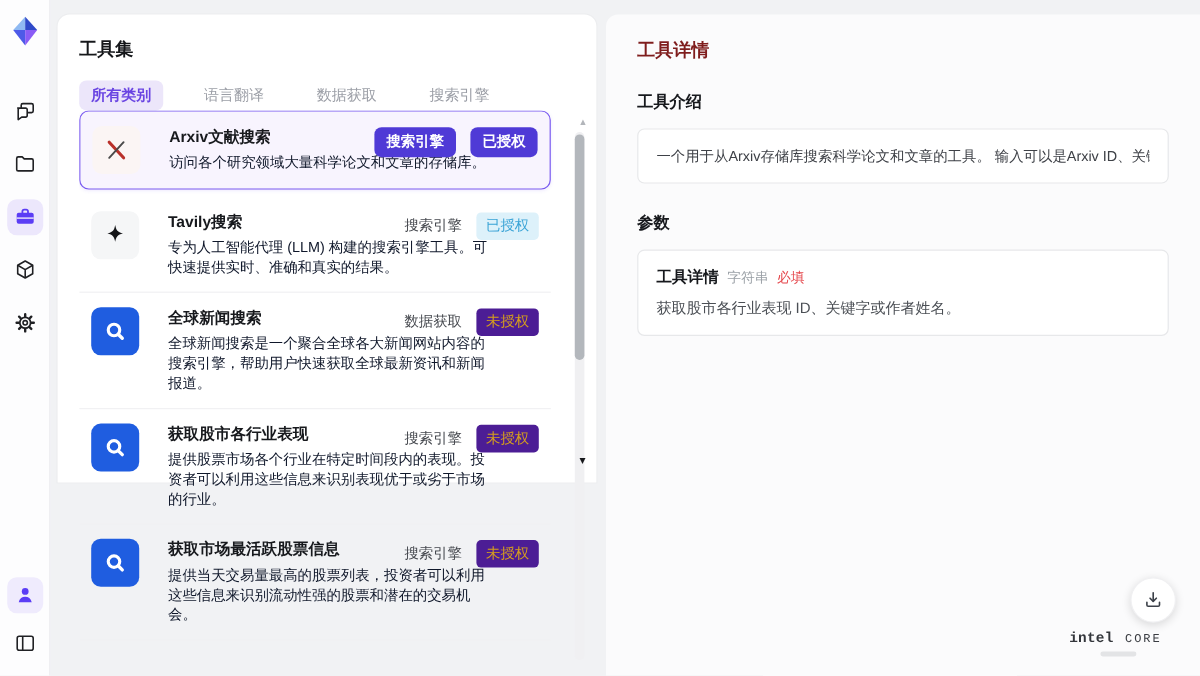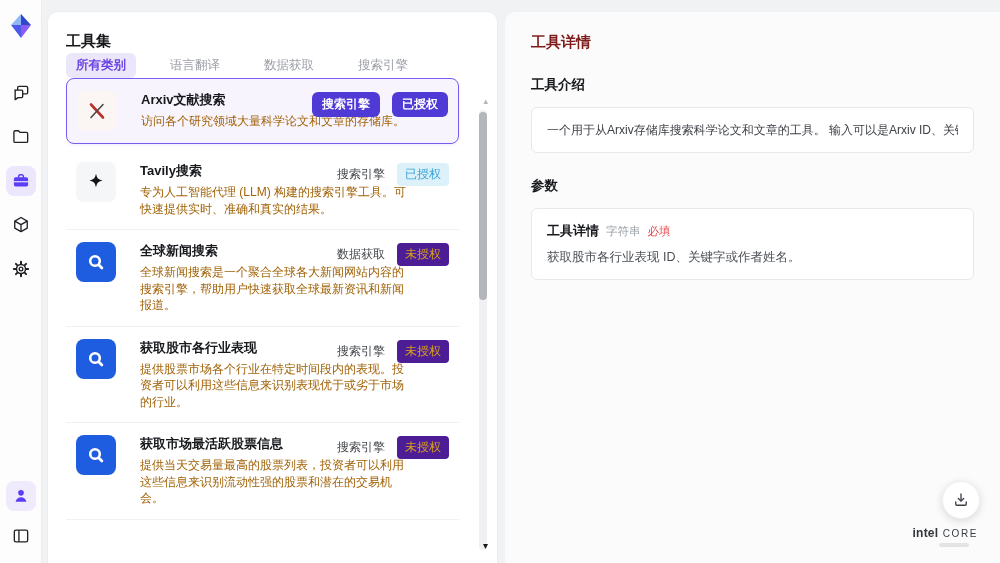--- a/index.html
+++ b/index.html
@@ -11,41 +11,41 @@
   .rail{position:absolute;left:0;top:0;width:42px;height:563px;background:#fdfdfe;
     border-right:1px solid #ececef;display:flex;flex-direction:column;align-items:center;z-index:5;}
   .rail-logo{margin-top:12px;width:28px;height:28px;}
   .rail-nav{margin-top:38px;display:flex;flex-direction:column;align-items:center;gap:14px;}
   .rail-btn{width:30px;height:30px;border-radius:8px;display:flex;align-items:center;justify-content:center;cursor:pointer;}
   .rail-btn.active{background:#ece7fc;}
   .rail-btn svg{width:20px;height:20px;}
   .rail-bottom{margin-top:auto;margin-bottom:12px;display:flex;flex-direction:column;align-items:center;gap:10px;}
 
   
-  .list-panel{position:absolute;left:48px;top:12px;width:449px;height:551px;background:#ffffff;
+  .list-panel{position:absolute;left:48px;top:12px;width:449px;height:390px;background:#ffffff;
     border-radius:10px 10px 0 0;padding:20px 18px 0 18px;box-shadow:0 0 0 1px rgba(0,0,0,0.02);}
   .panel-title{font-size:15px;font-weight:700;color:#15171a;}
-  .tabs{display:flex;gap:24px;margin-top:2px;}
+  .tabs{display:flex;gap:24px;margin-top:16px;}
   .tab{font-size:12.5px;color:#9b9ea6;cursor:pointer;padding:4px 10px;border-radius:6px;white-space:nowrap;}
   .tab.active{background:#ece6fa;color:#6a45e2;font-weight:600;}
 
   .tool-list{height:452px;overflow:hidden;padding-right:20px;}
   .card{position:relative;display:flex;align-items:flex-start;padding:12px 4px 12px 10px;
     border-bottom:1px solid #f1f1f3;cursor:pointer;}
   .card.selected{border:1.6px solid #7a5bf0;border-radius:8px;background:#f8f4fe;
     margin-bottom:6px;padding:12px 8px 12px 10px;box-shadow:0 1px 3px rgba(122,91,240,.12);}
   .card-icon{flex:0 0 40px;width:40px;height:40px;border-radius:8px;display:flex;
     align-items:center;justify-content:center;overflow:hidden;}
   .card-icon svg{width:24px;height:24px;}
   .ic-arxiv{background:#fbf5f4;}
   .ic-sparkle{background:#f5f6f7;}
   .ic-search-blue{background:#1f5de0;}
   .card-main{margin-left:24px;flex:1;min-width:0;}
   .card-title{font-size:13px;font-weight:700;color:#17191d;line-height:18px;}
-  .card-desc{margin-top:4px;font-size:12px;color:#a16207;line-height:16.5px;max-width:268px;}
+  .card-desc{margin-top:4px;font-size:12px;color:#0f172a;line-height:16.5px;max-width:268px;}
   .card-side{position:absolute;right:10px;top:13px;display:flex;align-items:center;gap:12px;}
   .cat{font-size:12px;color:#45484e;white-space:nowrap;}
   .pill{white-space:nowrap;font-size:12px;border-radius:4px;padding:3px 8px;}
   .pill.solid{background:#4f3ad6;color:#ffffff;border-radius:6px;padding:4px 10px;font-weight:600;}
   .pill.authorized{background:#ddf1fa;color:#39a3d6;}
   .pill.unauthorized{background:#4c1d95;color:#d7a01c;}
 
   
   .vscroll{position:absolute;right:10px;top:98px;height:440px;width:8px;background:#f0f0f2;border-radius:4px;}
   .vthumb{position:absolute;left:0;top:2px;width:8px;height:188px;background:#b3b7bc;border-radius:4px;cursor:pointer;}
@@ -62,21 +62,21 @@
   .param-head{display:flex;align-items:baseline;gap:7px;}
   .param-name{font-size:13px;font-weight:700;color:#17191d;}
   .param-type{font-size:11.5px;color:#9aa0a6;}
   .param-required{font-size:11.5px;color:#e5484d;}
   .param-desc{margin-top:9px;font-size:12.5px;color:#4b4f55;line-height:17px;}
 
   
   .fab{position:absolute;right:20px;bottom:44px;width:38px;height:38px;border-radius:50%;
     background:#ffffff;border:1px solid #f0f0f2;box-shadow:0 2px 8px rgba(0,0,0,.14);
     display:flex;align-items:center;justify-content:center;cursor:pointer;}
-  .brand{position:absolute;right:22px;bottom:16px;text-align:center;line-height:12px;}
+  .brand{position:absolute;right:32px;bottom:16px;text-align:center;line-height:12px;font-family:Liberation Mono, monospace;}
   .brand-intel{font-size:12px;font-weight:700;color:#33363b;letter-spacing:.2px;}
   .brand-core{font-size:10px;font-weight:500;color:#3a3d42;letter-spacing:1.6px;}
   .brand-shimmer{margin-top:3px;margin-left:26px;height:4px;width:30px;background:#e3e4e6;border-radius:2px;}
 </style>
 </head>
 <body>
 
 <div class="rail">
   <svg class="rail-logo" viewBox="0 0 28 28">
     <polygon points="14,2 4,13 14,13" fill="#8fb9f2"></polygon>

